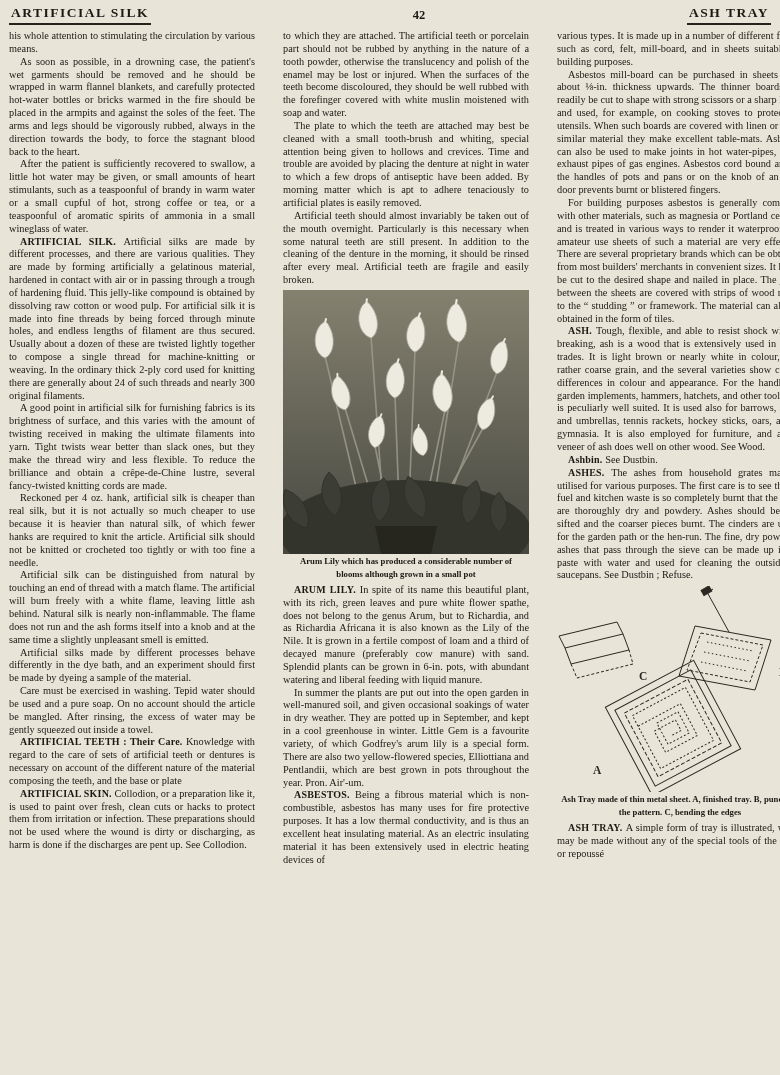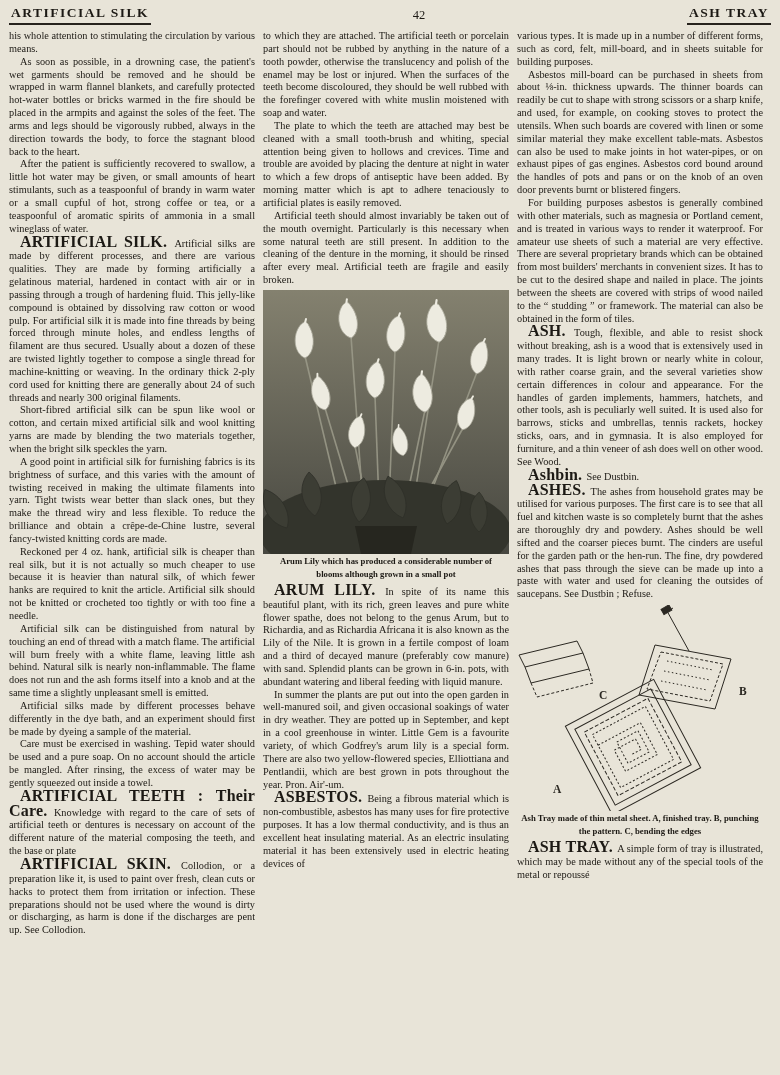--- a/index.html
+++ b/index.html
@@ -12,33 +12,33 @@
   }
   .page{padding:5px 9px 0 9px}
   .header{
     display:flex;justify-content:space-between;align-items:flex-end;
     height:20px;
   }
   .htitle{
     font-weight:bold;font-size:13.5px;letter-spacing:1.5px;
     border-bottom:2px solid #26221c;padding:0 2px 2px 2px;text-align:center;
   }
-  .hpage{font-weight:normal;font-size:12.5px;padding-bottom:2px}
+  .hpage{font-weight:bold;font-size:12.5px;padding-bottom:2px}
   .columns{
-    display:flex;gap:8px;margin-top:5px;height:1044px;
+    display:flex;gap:28px;margin-top:5px;height:1044px;
   }
   .col{
     width:246px;flex:0 0 246px;overflow:hidden;
     text-align:justify;
     font-size:10.3px;line-height:12.85px;
     hyphens:auto;
   }
   .para{margin:0;text-indent:11px}
   .para.noindent{text-indent:0}
-  .runin{font-weight:bold;font-size:16px;letter-spacing:.2px}
+  .runin{font-weight:bold;font-size:10px;letter-spacing:.2px}
   .runin:empty{display:none}
   .runin::after{content:" "}
   .photo-wrap{margin:3px 0 1px 0}
   .caption{
     font-weight:bold;font-size:8.7px;line-height:13px;
     text-align:center;text-indent:0;margin:1px 4px 3px 4px;
   }
   .figure-wrap{margin:4px 0 0 0}
   svg{display:block}
 </style>
@@ -53,21 +53,20 @@
     <span class="htitle">ASH TRAY</span>
   </div>
 
   <div class="columns">
 
     <div class="col">
       <p class="para noindent"><span>his whole attention to stimulating the circulation by various means.</span></p>
       <p class="para"><span>As soon as possible, in a drowning case, the patient's wet garments should be removed and he should be wrapped in warm flannel blankets, and carefully protected hot-water bottles or bricks warmed in the fire should be placed in the armpits and against the soles of the feet.  The arms and legs should be vigorously rubbed, always in the direction towards the body, to force the stagnant blood back to the heart.</span></p>
       <p class="para"><span>After the patient is sufficiently recovered to swallow, a little hot water may be given, or small amounts of heart stimulants, such as a teaspoonful of brandy in warm water or a small cupful of hot, strong coffee or tea, or a teaspoonful of aromatic spirits of ammonia in a small wineglass of water.</span></p>
       <p class="para"><b class="runin">ARTIFICIAL SILK.</b><span>Artificial silks are made by different processes, and there are various qualities.  They are made by forming artificially a gelatinous material, hardened in contact with air or in passing through a trough of hardening fluid.  This jelly-like compound is obtained by dissolving raw cotton or wood pulp.  For artificial silk it is made into fine threads by being forced through minute holes, and endless lengths of filament are thus secured.  Usually about a dozen of these are twisted lightly together to compose a single thread for machine-knitting or weaving.  In the ordinary thick 2-ply cord used for knitting there are generally about 24 of such threads and nearly 300 original filaments.</span></p>
-      <p class="para"><span>Short-fibred artificial silk can be spun like wool or cotton, and certain mixed artificial silk and wool knitting yarns are made by blending the two materials together, when the bright silk speckles the yarn.</span></p>
       <p class="para"><span>A good point in artificial silk for furnishing fabrics is its brightness of surface, and this varies with the amount of twisting received in making the ultimate filaments into yarn. Tight twists wear better than slack ones, but they make the thread wiry and less flexible. To reduce the brilliance and obtain a crêpe-de-Chine lustre, several fancy-twisted knitting cords are made.</span></p>
       <p class="para"><span>Reckoned per 4 oz. hank, artificial silk is cheaper than real silk, but it is not actually so much cheaper to use because it is heavier than natural silk, of which fewer hanks are required to knit the article.  Artificial silk should not be knitted or crocheted too tightly or with too fine a needle.</span></p>
       <p class="para"><span>Artificial silk can be distinguished from natural by touching an end of thread with a match flame.  The artificial will burn freely with a white flame, leaving little ash behind. Natural silk is nearly non-inflammable.  The flame does not run and the ash forms itself into a knob and at the same time a slightly unpleasant smell is emitted.</span></p>
       <p class="para"><span>Artificial silks made by different processes behave differently in the dye bath, and an experiment should first be made by dyeing a sample of the material.</span></p>
       <p class="para"><span>Care must be exercised in washing.  Tepid water should be used and a pure soap.  On no account should the article be mangled. After rinsing, the excess of water may be gently squeezed out inside a towel.</span></p>
       <p class="para"><b class="runin">ARTIFICIAL TEETH : Their Care.</b><span>Knowledge with regard to the care of sets of artificial teeth or dentures is necessary on account of the different nature of the material composing the teeth, and the base or plate</span></p>
       <p class="para"><b class="runin">ARTIFICIAL SKIN.</b><span>Collodion, or a preparation like it, is used to paint over fresh, clean cuts or hacks to protect them from irritation or infection.  These preparations should not be used where the wound is dirty or discharging, as harm is done if the discharges are pent up.  See Collodion.</span></p>
     </div>
 
     <div class="col">

